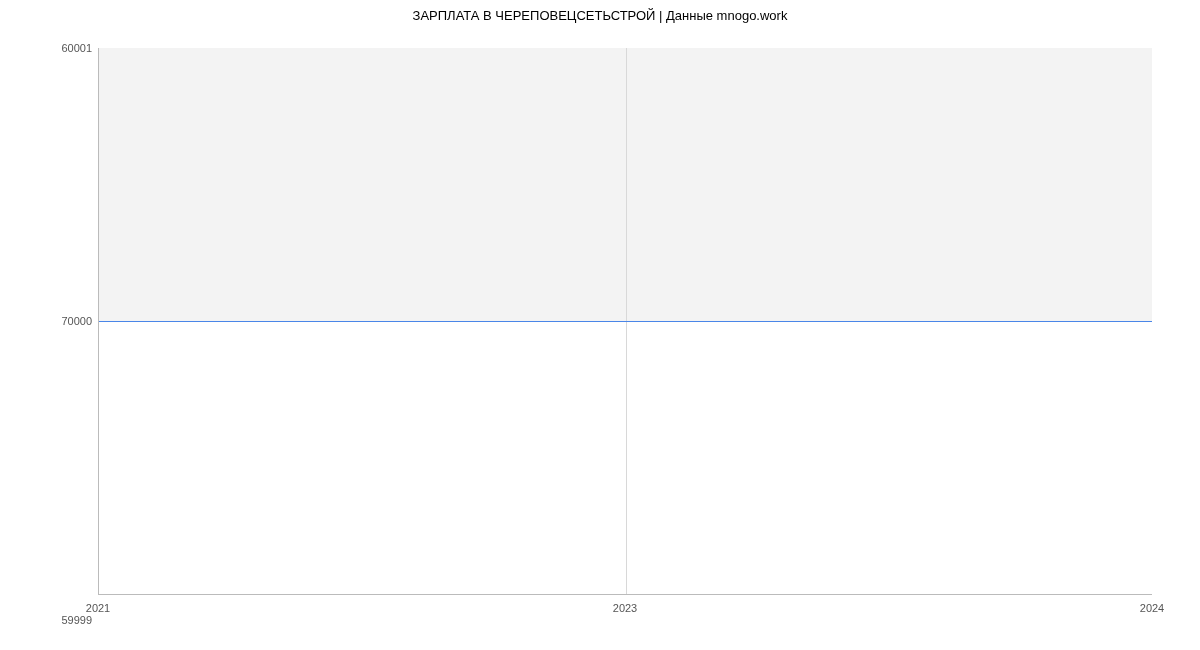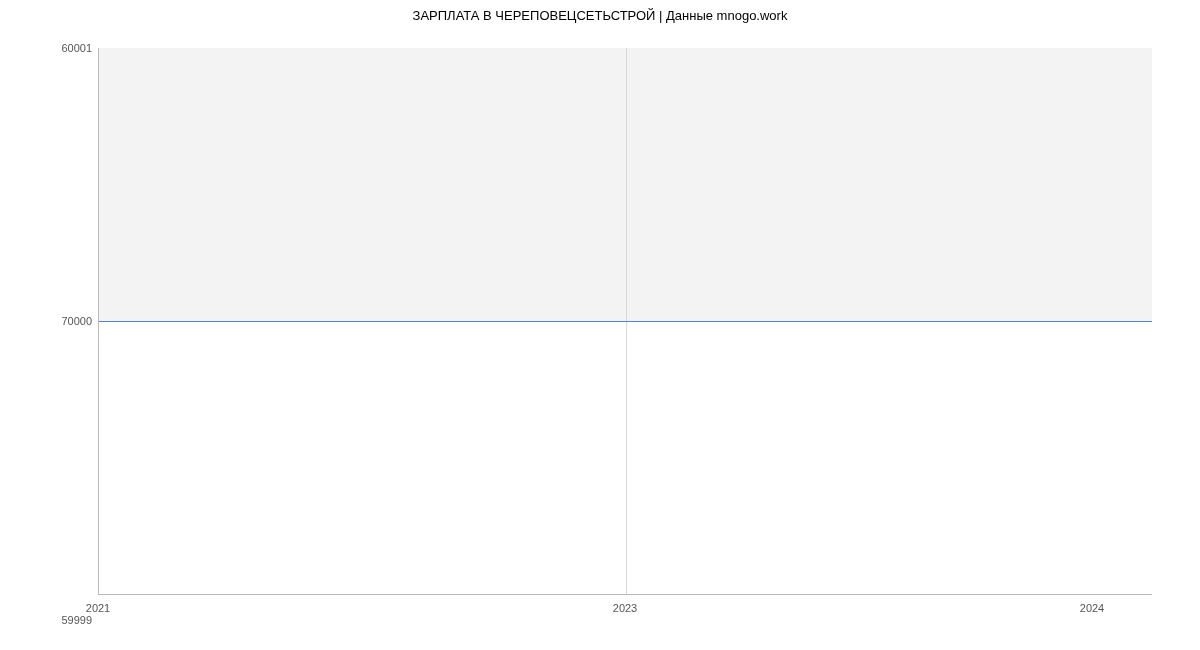--- a/index.html
+++ b/index.html
@@ -79,13 +79,13 @@
   <div class="grid-v" style="left:50%;"></div>
   <div class="line-data"></div>
 </div>
 
 <div class="y-tick" style="top:48px;">60001</div>
 <div class="y-tick" style="top:321px;">70000</div>
 <div class="y-tick" style="top:620px;">59999</div>
 
 <div class="x-tick" style="left:98px;">2021</div>
 <div class="x-tick" style="left:625px;">2023</div>
-<div class="x-tick" style="left:1092px;">2024</div>
+<div class="x-tick" style="left:1152px;">2024</div>
 
 </body></html>

